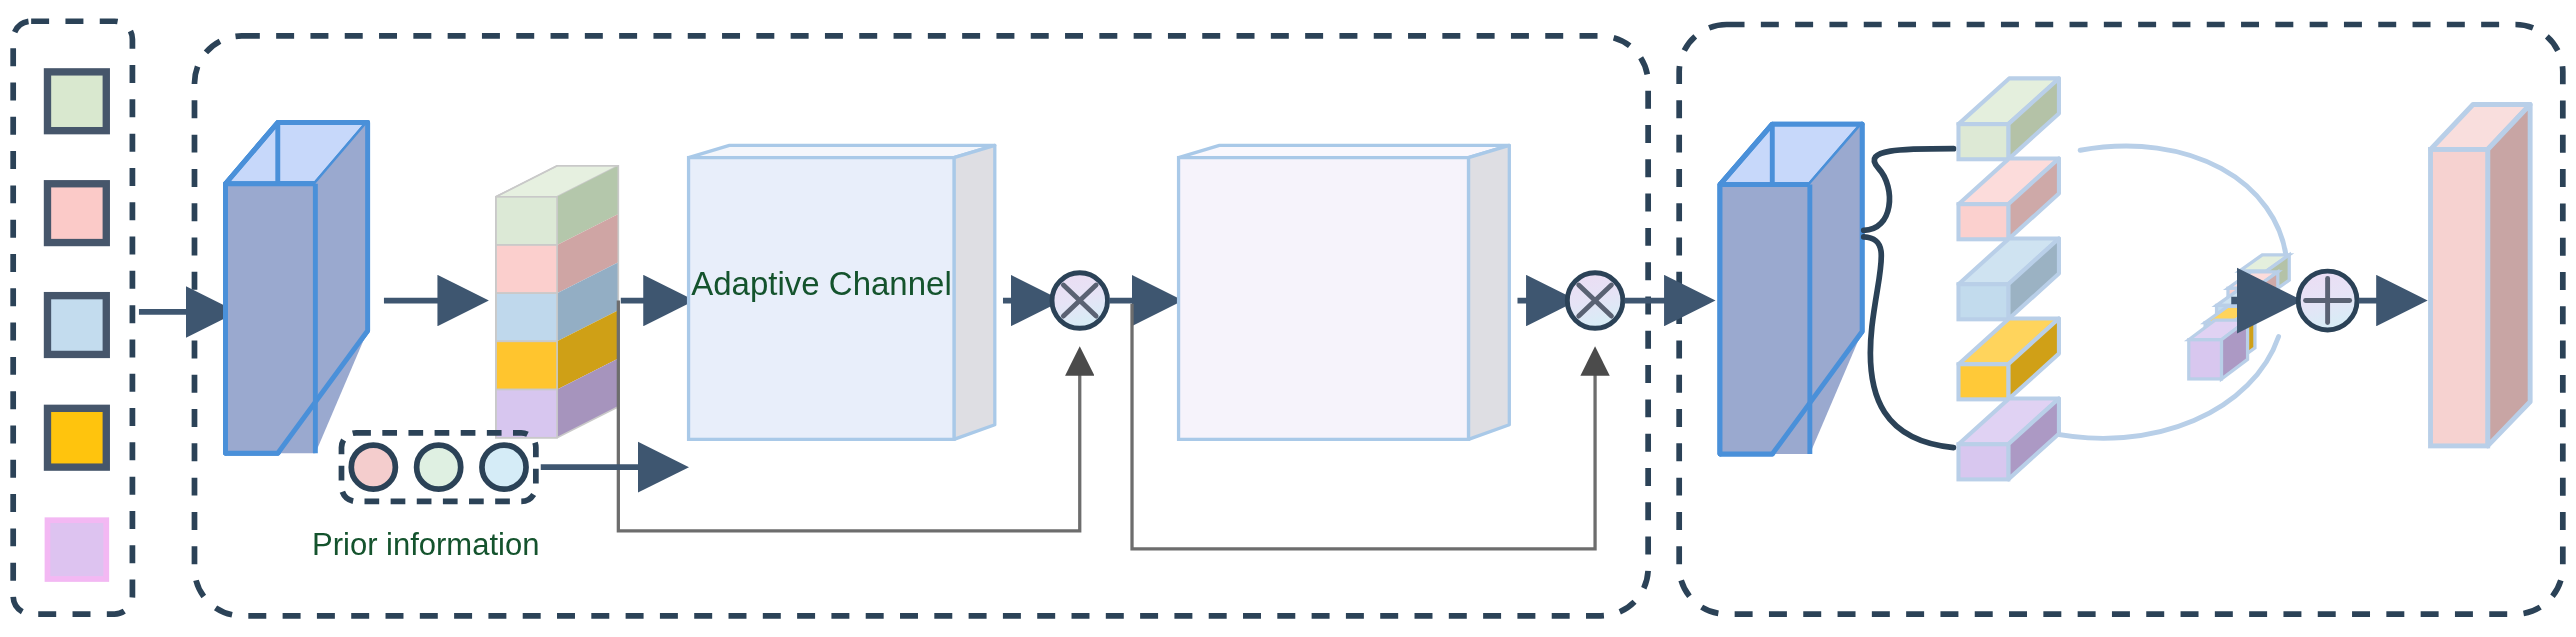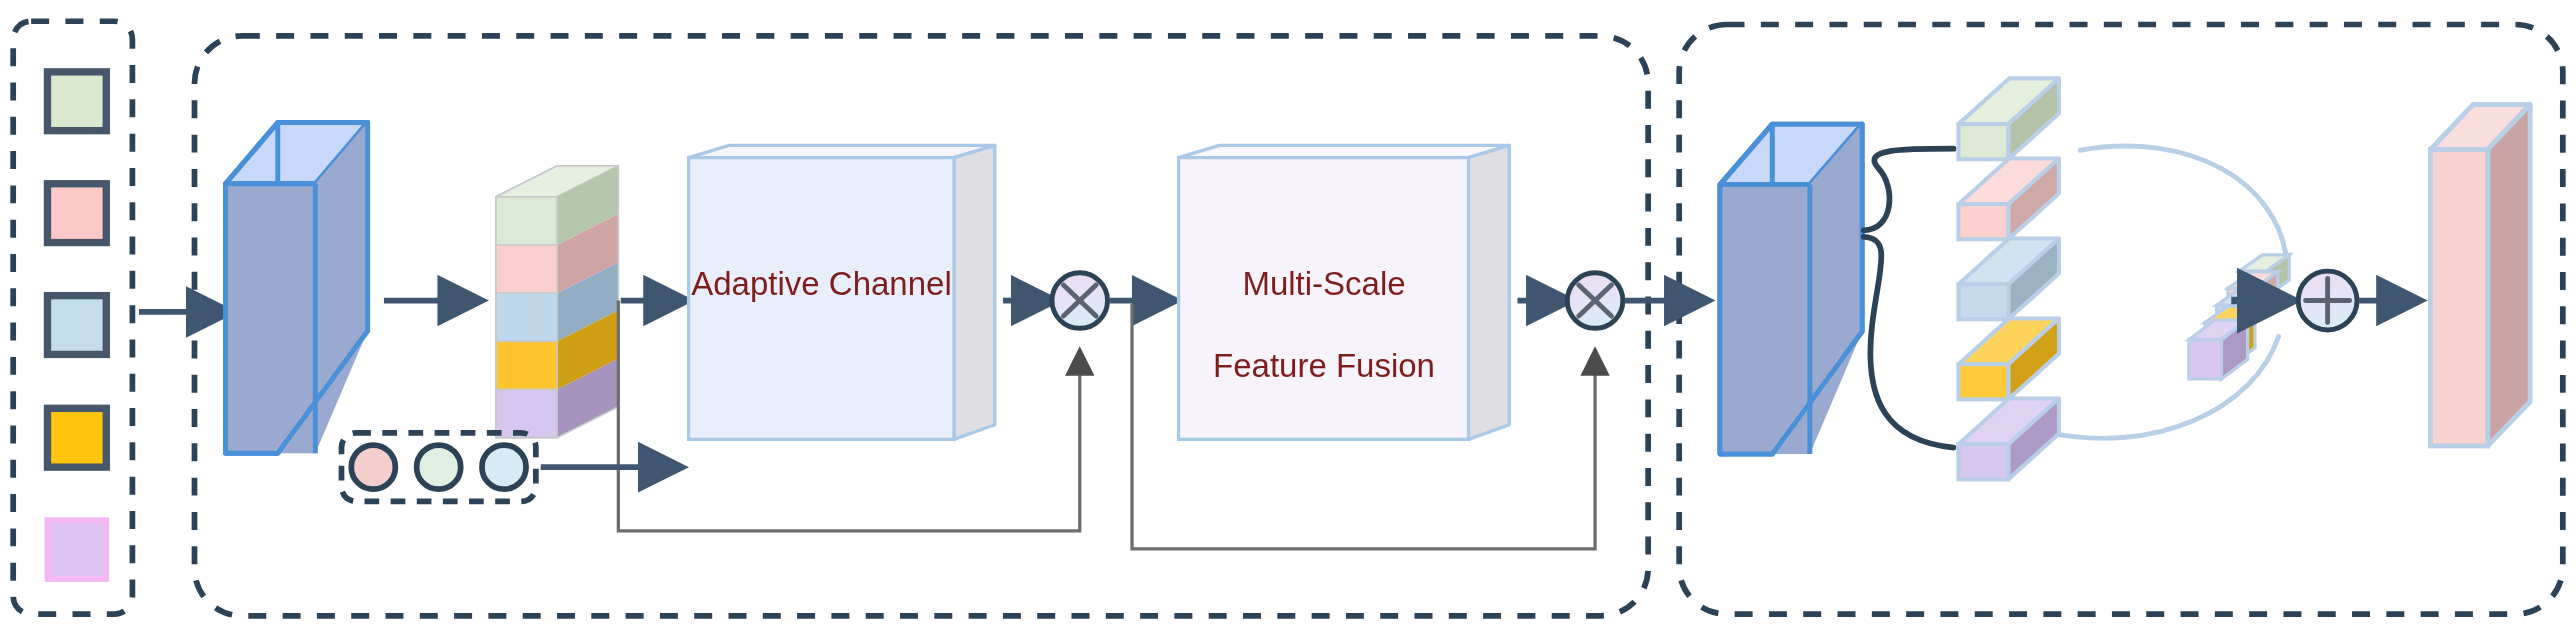--- a/index.html
+++ b/index.html
@@ -1,19 +1,19 @@
 <!DOCTYPE html>
 <html style="font-size:13px"><head>
 <meta charset="utf-8">
 <style>
   html,body{margin:0;padding:0;background:#ffffff;}
   body{font-family:"Liberation Sans",sans-serif;}
   #stage{position:relative;width:2576px;height:637px;background:#fff;overflow:hidden;}
   #stage svg.layer{position:absolute;left:0;top:0;width:2576px;height:637px;}
-  .lbl{position:absolute;color:#7f1d1d;font-family:"Liberation Sans",sans-serif;white-space:nowrap;}
+  .lbl{position:absolute;color:#14532d;font-family:"Liberation Sans",sans-serif;white-space:nowrap;}
   .boxlabel{font-size:33px;line-height:1.05;text-align:center;}
   .priorlabel{font-size:31px;}
 </style>
 </head>
 <body>
 
 <div id="stage">
 
   <svg class="layer" viewBox="0 0 3154 780" xmlns="http://www.w3.org/2000/svg">
     <defs>
@@ -222,21 +222,17 @@
       <polygon points="3046,183 3098,128 3098,492 3046,546" fill="#c8a5a4" stroke="#b9cfe8" stroke-width="6" stroke-linejoin="round"></polygon>
       <rect x="2976" y="183" width="70" height="363" fill="#f6d2d0" stroke="#b9cfe8" stroke-width="6"></rect>
     </g>
   </svg>
 
   <div class="lbl boxlabel" style="left:689px;top:267px;width:265px;">
     <div>Adaptive Channel</div>
     <div style="height:47px"></div>
   </div>
 
-  <div class="lbl boxlabel" style="left:1179px;top:267px;width:290px;">
-    <div>Multi-Scale</div>
-    <div style="height:47px"></div>
-    <div>Feature Fusion</div>
-  </div>
-
+
+  <div class="lbl priorlabel" style="left:312px;top:527px;">Prior information</div>
 
 </div>
 
 
 </body></html>

